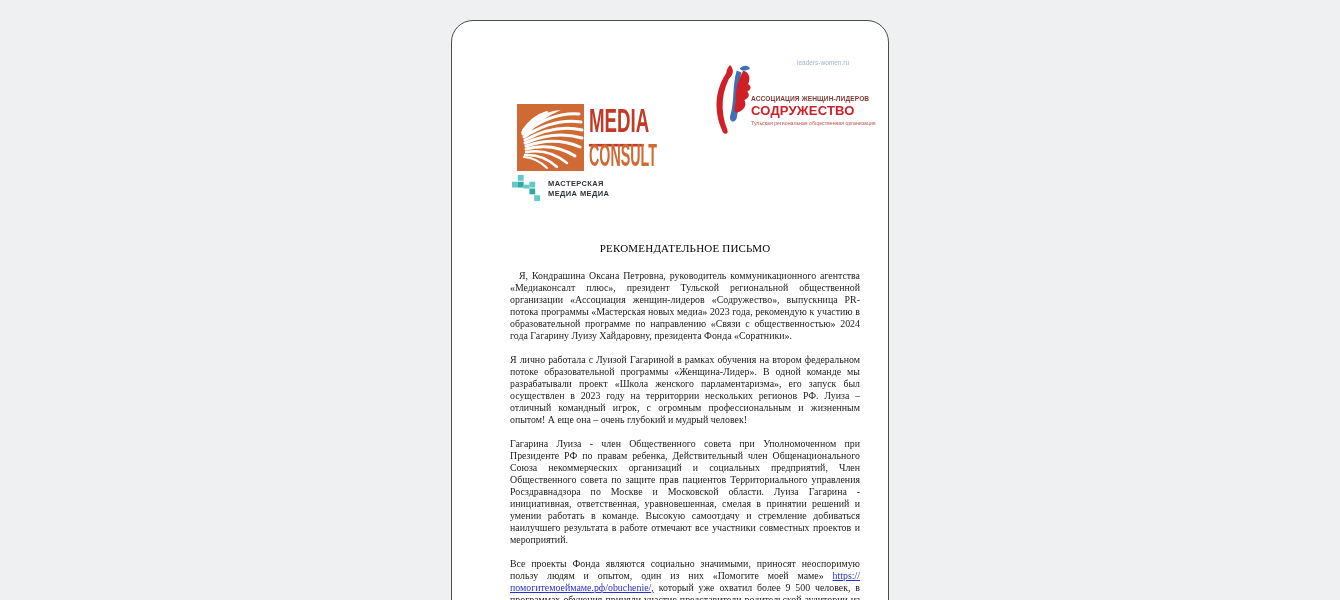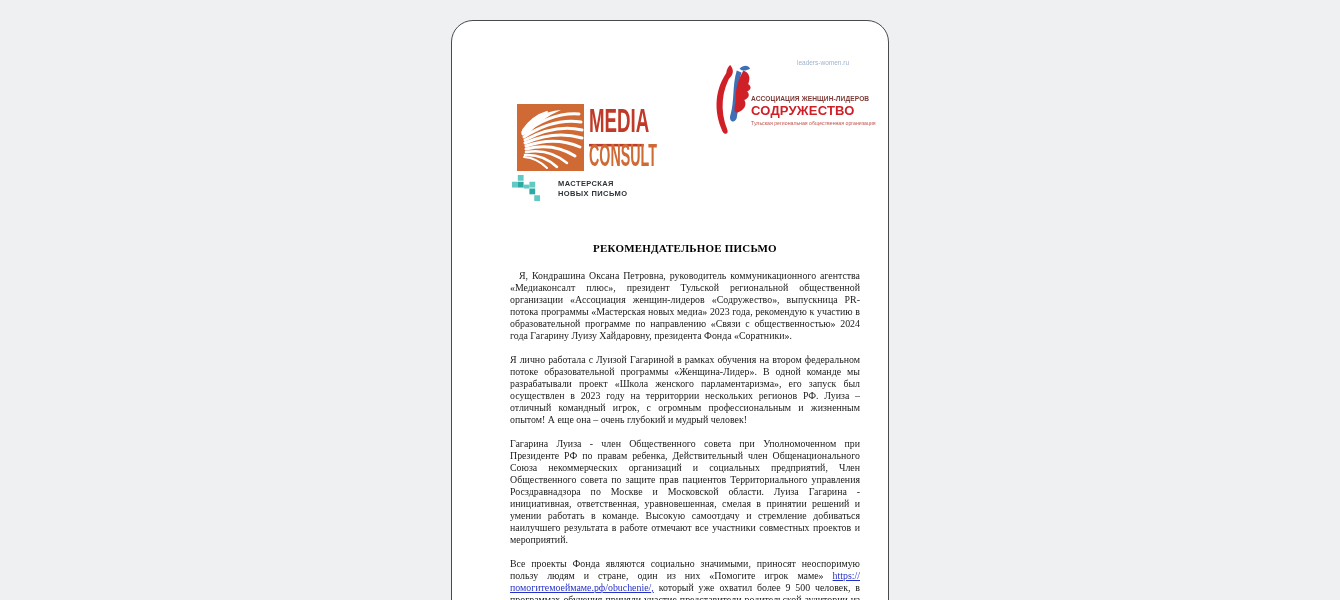--- a/index.html
+++ b/index.html
@@ -30,34 +30,34 @@
   }
   
   .assoc-logo{position:absolute;left:253px;top:38px;width:146px;height:100px;}
   .assoc-site{position:absolute;top:0;right:2px;font-size:6.5px;color:#9fb3cf;}
   .assoc-face{position:absolute;left:0;top:4px;width:54px;height:76px;}
   .assoc-text{position:absolute;left:46px;top:36px;width:100px;}
   .assoc-l1{font-size:6.6px;font-weight:bold;color:#7d3c38;white-space:nowrap;letter-spacing:0.1px;}
   .assoc-l2{font-size:13px;font-weight:bold;color:#cf2027;white-space:nowrap;margin-top:1px;letter-spacing:0.2px;}
   .assoc-l3{font-size:5.2px;color:#c2554e;white-space:nowrap;margin-top:2px;}
   
-  .mnm-logo{position:absolute;left:60px;top:152px;display:flex;gap:10px;}
+  .mnm-logo{position:absolute;left:60px;top:152px;display:flex;}
   .mnm-icon{width:29px;height:31px;}
   .mnm-text{
     margin-left:7px;margin-top:6px;font-size:7.5px;font-weight:bold;
     color:#2e3338;line-height:9.5px;letter-spacing:0.4px;white-space:nowrap;
   }
   
   .doc-body{
     position:absolute;left:0;top:221px;width:100%;
     padding:0 28px 0 58px;box-sizing:border-box;
     font-family:"Liberation Serif",serif;color:#1a1a1a;
   }
   .doc-title{
-    font-size:11px;font-weight:bold;text-align:center;
+    font-size:11px;font-weight:normal;text-align:center;
     margin:0 0 16px 0;letter-spacing:0.2px;color:#000;
   }
   .doc-body p{
     font-size:9.9px;line-height:12px;text-align:justify;
     margin:12px 0 6px 0;
   }
   .doc-body p.first{text-indent:9px;}
   .doc-link{color:#2430c7;text-decoration:underline;cursor:pointer;}
 </style>
 </head>
@@ -116,26 +116,26 @@
         <rect x="0" y="9" width="6" height="6" fill="#62c9c5"></rect>
         <rect x="6" y="9" width="6" height="6" fill="#2ba9a4"></rect>
         <rect x="12" y="12" width="6" height="4" fill="#62c9c5"></rect>
         <rect x="18" y="9" width="6" height="6" fill="#62c9c5"></rect>
         <rect x="18" y="16" width="6" height="6" fill="#2ba9a4"></rect>
         <rect x="23" y="23" width="6" height="6" fill="#62c9c5"></rect>
       </svg>
     </div>
     <div class="mnm-text">
       <div>МАСТЕРСКАЯ</div>
-      <div>НОВЫХ ПИСЬМО</div>
+      <div>МЕДИА МЕДИА</div>
     </div>
   </div>
 
   <div class="doc-body">
     <h1 class="doc-title">РЕКОМЕНДАТЕЛЬНОЕ ПИСЬМО</h1>
     <p class="first">Я, Кондрашина Оксана Петровна, руководитель коммуникационного агентства «Медиаконсалт плюс», президент Тульской региональной общественной организации «Ассоциация женщин-лидеров «Содружество», выпускница PR-потока программы «Мастерская новых медиа» 2023 года, рекомендую к участию в образовательной программе по направлению «Связи с общественностью» 2024 года Гагарину Луизу Хайдаровну, президента Фонда «Соратники».</p>
     <p>Я лично работала с Луизой Гагариной в рамках обучения на втором федеральном потоке образовательной программы «Женщина-Лидер». В одной команде мы разрабатывали проект «Школа женского парламентаризма», его запуск был осуществлен в 2023 году на территоррии нескольких регионов РФ. Луиза – отличный командный игрок, с огромным профессиональным и жизненным опытом! А еще она – очень глубокий и мудрый человек!</p>
     <p>Гагарина Луиза - член Общественного совета при Уполномоченном при Президенте РФ по правам ребенка, Действительный член Общенационального Союза некоммерческих организаций и социальных предприятий, Член Общественного совета по защите прав пациентов Территориального управления Росздравнадзора по Москве и Московской области. Луиза Гагарина - инициативная, ответственная, уравновешенная, смелая в принятии решений и умении работать в команде. Высокую самоотдачу и стремление добиваться наилучшего результата в работе отмечают все участники совместных проектов и мероприятий.</p>
-    <p><span>Все проекты Фонда являются социально значимыми, приносят неоспоримую пользу людям и стране, один из них «Помогите игрок маме» </span><a class="doc-link">https://помогитемоеймаме.рф/obuchenie/,</a><span> который уже охватил более 9 500 человек, в программах обучения приняли участие представители родительской аудитории из 32 субъектов Российской Федерации.</span></p>
+    <p><span>Все проекты Фонда являются социально значимыми, приносят неоспоримую пользу людям и опытом, один из них «Помогите моей маме» </span><a class="doc-link">https://помогитемоеймаме.рф/obuchenie/,</a><span> который уже охватил более 9 500 человек, в программах обучения приняли участие представители родительской аудитории из 32 субъектов Российской Федерации.</span></p>
     <p>Есть понимание того, что некоммерческим организациям самостоятельно приходится совмещать в себе администрирование, медиапродвижение, коммуникации с органами власти и бизнесом, именно поэтому такие знания просто необходимы самим руководителям.</p>
   </div>
 
 </div>
 
 </body></html>

